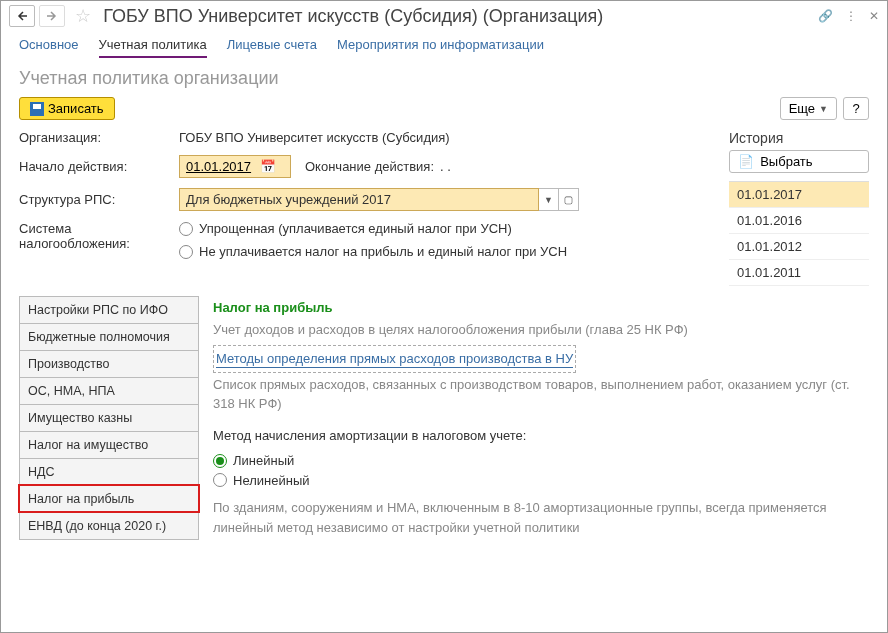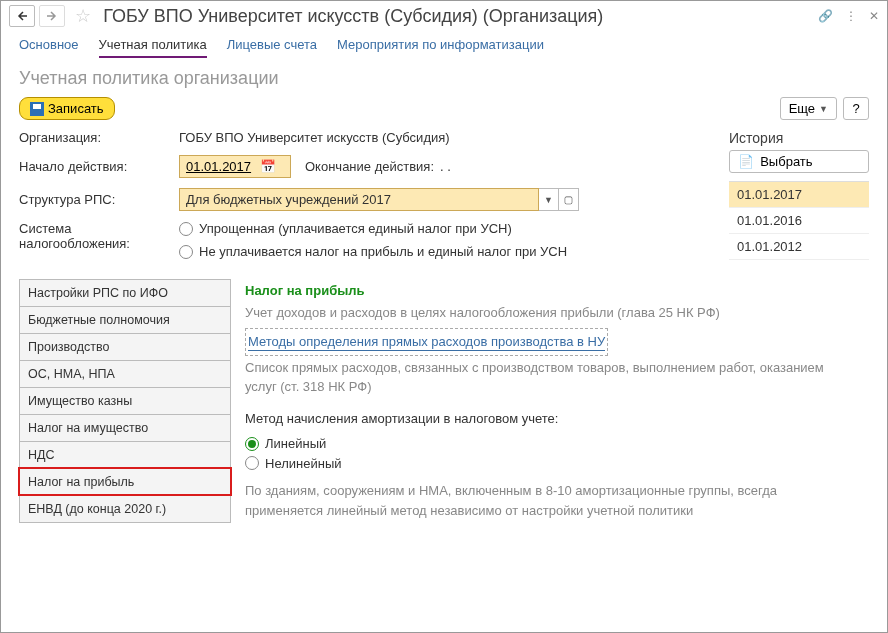--- a/index.html
+++ b/index.html
@@ -56,21 +56,21 @@
   }
   .toolbar {
     display: flex;
     align-items: center;
     padding: 0 18px 10px 18px;
     gap: 6px;
   }
   .save-btn {
     background: #ffdf3b;
     border: 1px solid #b58f00;
-    border-radius: 9px;
+    border-radius: 3px;
     padding: 3px 10px;
     font-size: 13px;
     display: flex;
     align-items: center;
     gap: 4px;
     cursor: pointer;
   }
   .save-btn .ficon {
     width: 14px; height: 14px; background: #2b6fb5; display: inline-block;
     position: relative;
@@ -156,21 +156,21 @@
   .radio.checked { border-color: #1a8f1a; }
   .radio.checked::after {
     content: ""; width: 8px; height: 8px; background: #1a8f1a; border-radius: 50%;
   }
   .body-cols {
     display: flex;
     padding: 10px 18px 0 18px;
     gap: 0;
   }
   .side-tabs {
-    width: 212px;
+    width: 180px;
     display: flex;
     flex-direction: column;
   }
   .side-tab {
     border: 1px solid #bbb;
     border-bottom: none;
     background: #f4f4f4;
     padding: 6px 8px;
     font-size: 12.5px;
     cursor: pointer;
@@ -328,20 +328,21 @@
     <div class="form-right">
       <div class="history-title">История</div>
       <button class="pick-btn">
         <span class="pi">📄</span>
         <span>Выбрать</span>
       </button>
       <div class="history-list">
         <div class="history-item selected">01.01.2017</div>
         <div class="history-item">01.01.2016</div>
         <div class="history-item">01.01.2012</div>
+        <div class="history-item">01.01.2011</div>
       </div>
     </div>
   </div>
 
   <div class="body-cols">
     <div class="side-tabs">
       <div class="side-tab">Настройки РПС по ИФО</div>
       <div class="side-tab">Бюджетные полномочия</div>
       <div class="side-tab">Производство</div>
       <div class="side-tab">ОС, НМА, НПА</div>

